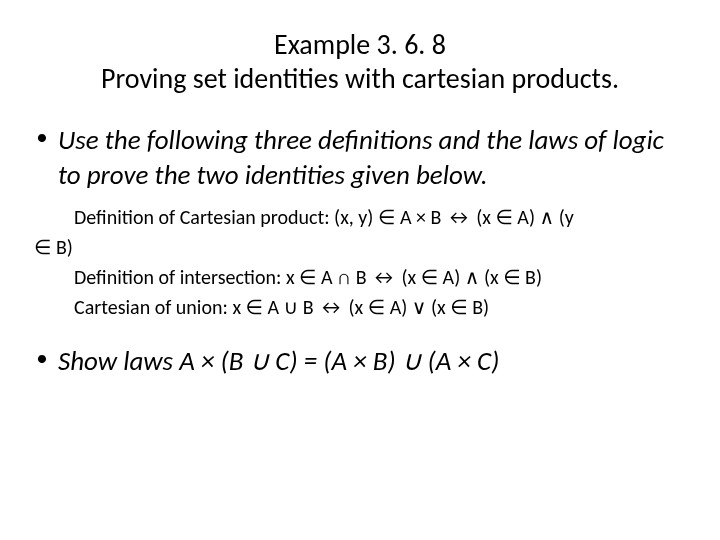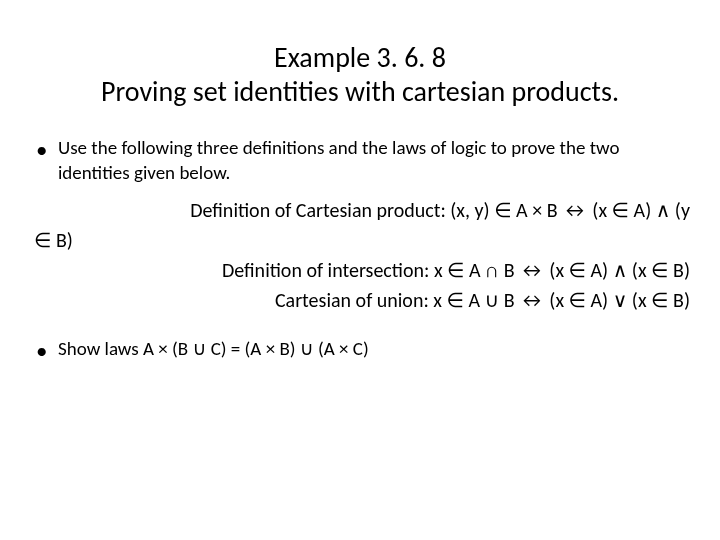--- a/index.html
+++ b/index.html
@@ -8,55 +8,56 @@
     width: 720px;
     height: 540px;
     background: #fff;
     font-family: Calibri, "Segoe UI", Arial, sans-serif;
     color: #000;
   }
   .slide {
     width: 720px;
     height: 540px;
     box-sizing: border-box;
-    padding: 41px 30px 20px 30px;
+    padding: 28px 30px 20px 30px;
   }
   .title-block {
     text-align: center;
     font-size: 28px;
     line-height: 1.2;
     margin: 0 40px 28px 40px;
   }
   ul.body {
     list-style: none;
     padding: 0;
     margin: 0;
   }
   ul.body > li {
     position: relative;
     padding-left: 28px;
     margin-bottom: 10px;
-    font-size: 19px;
+    font-size: 27px;
     line-height: 1.28;
+    font-style: italic;
   }
   ul.body > li::before {
     content: "•";
     position: absolute;
     left: 6px;
     top: 0;
     font-size: 23px;
   }
   .defs {
     font-size: 20px;
     line-height: 1.5;
     margin: 10px 0 22px 0;
     padding-left: 4px;
   }
   .defs .line1 { display: block; }
-  .defs .indent { padding-left: 40px; text-align: right; }
+  .defs .indent { padding-left: 40px; }
   .space-above { margin-top: 20px; }
 </style>
 </head>
 <body>
 
 <div class="slide">
 
   <div class="title-block">
     <div>Example 3. 6. 8</div>
     <div>Proving set identities with cartesian products.</div>

